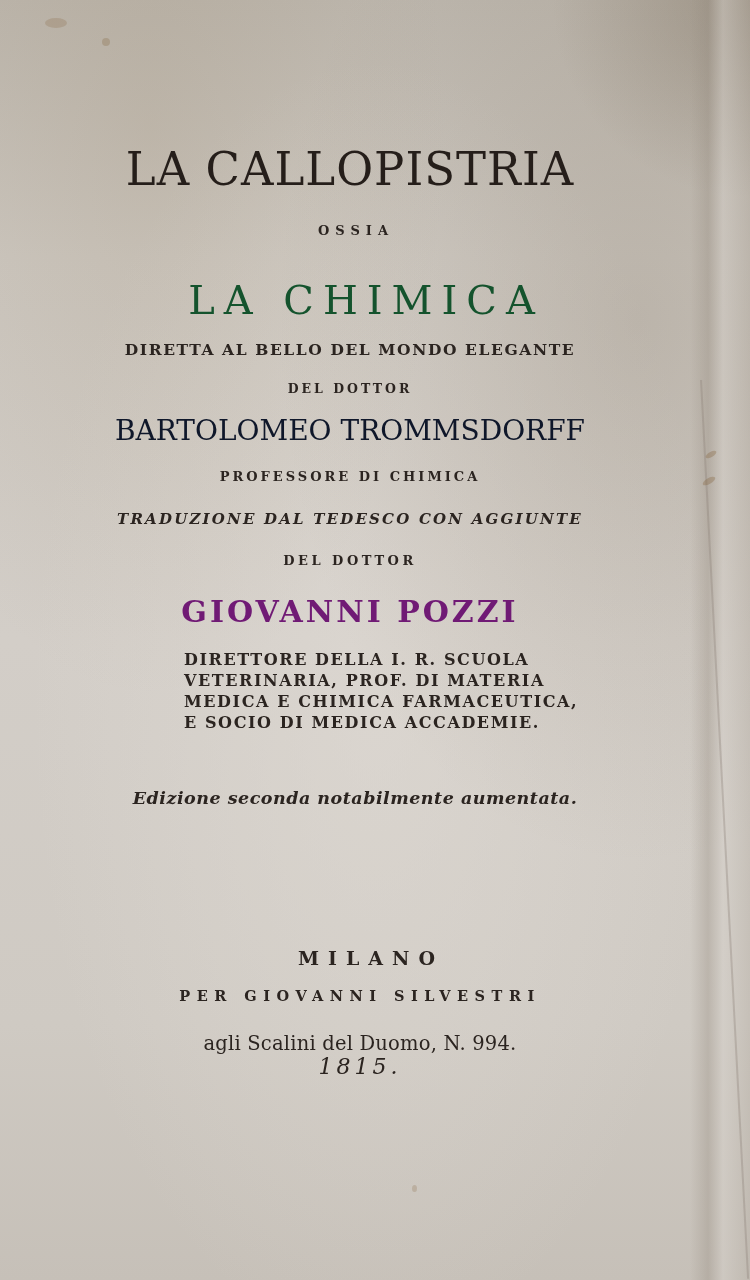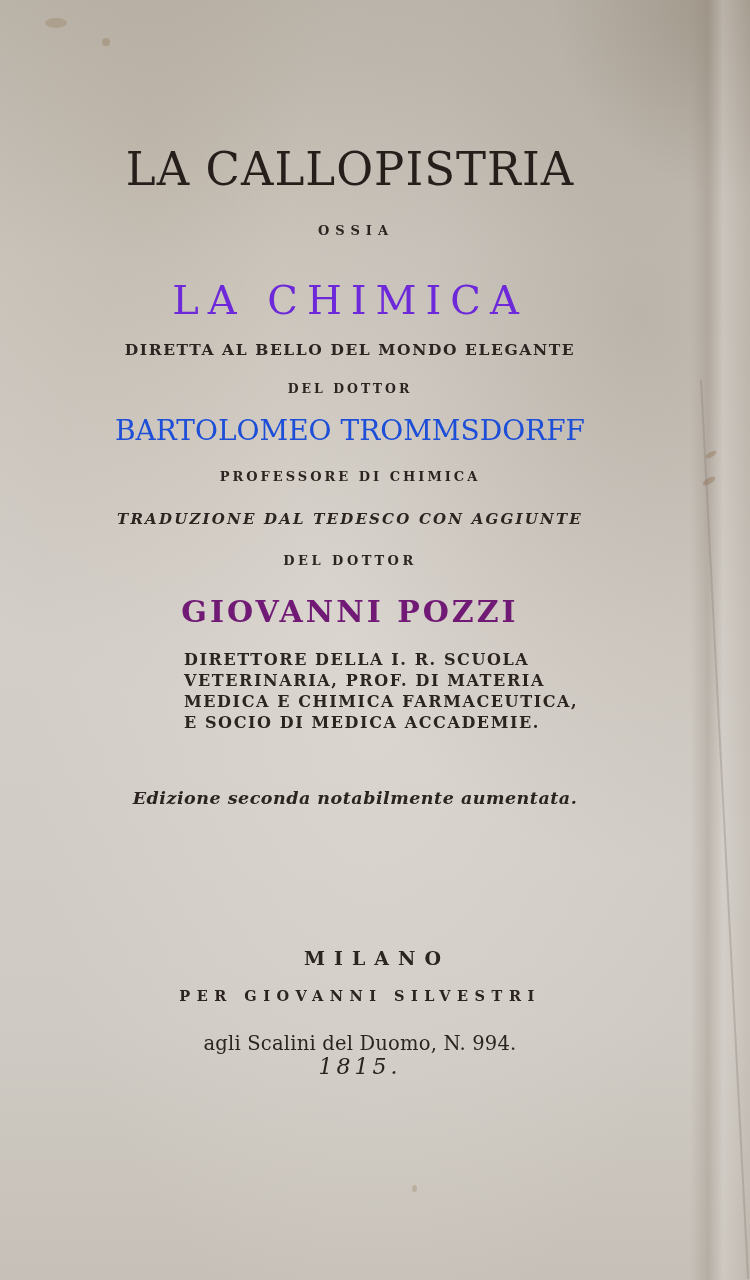--- a/index.html
+++ b/index.html
@@ -75,40 +75,40 @@
       top: 223px;
       font-size: 13px;
       letter-spacing: 6px;
       font-weight: bold;
       padding-left: 6px;
     }
     .t-title2 {
       top: 277px;
       font-size: 40px;
       letter-spacing: 9px;
-      padding-left: 0;
-      color: #6d28d9;
+      padding-left: 16px;
+      color: #14532d;
     }
     .t-diretta {
       top: 340px;
       font-size: 15.5px;
       font-weight: bold;
       letter-spacing: 1.6px;
     }
     .t-del1 {
       top: 381px;
       font-size: 12.5px;
       font-weight: bold;
       letter-spacing: 3px;
     }
     .t-author {
       top: 414px;
       font-size: 28px;
       letter-spacing: 0px;
-      color: #1d4ed8;
+      color: #0f172a;
     }
     .t-prof {
       top: 469px;
       font-size: 13px;
       font-weight: bold;
       letter-spacing: 3px;
     }
     .t-trad {
       top: 510px;
       font-size: 15px;
@@ -153,21 +153,21 @@
       font-weight: bold;
       letter-spacing: 0.5px;
       left: 0;
       width: 710px;
     }
     .t-city {
       top: 947px;
       font-size: 19px;
       font-weight: bold;
       letter-spacing: 9px;
-      padding-left: 17px;
+      padding-left: 11px;
       left: 0;
       width: 720px;
     }
     .t-printer {
       top: 987px;
       font-size: 14.5px;
       font-weight: bold;
       letter-spacing: 6.5px;
       left: 0;
       width: 720px;

